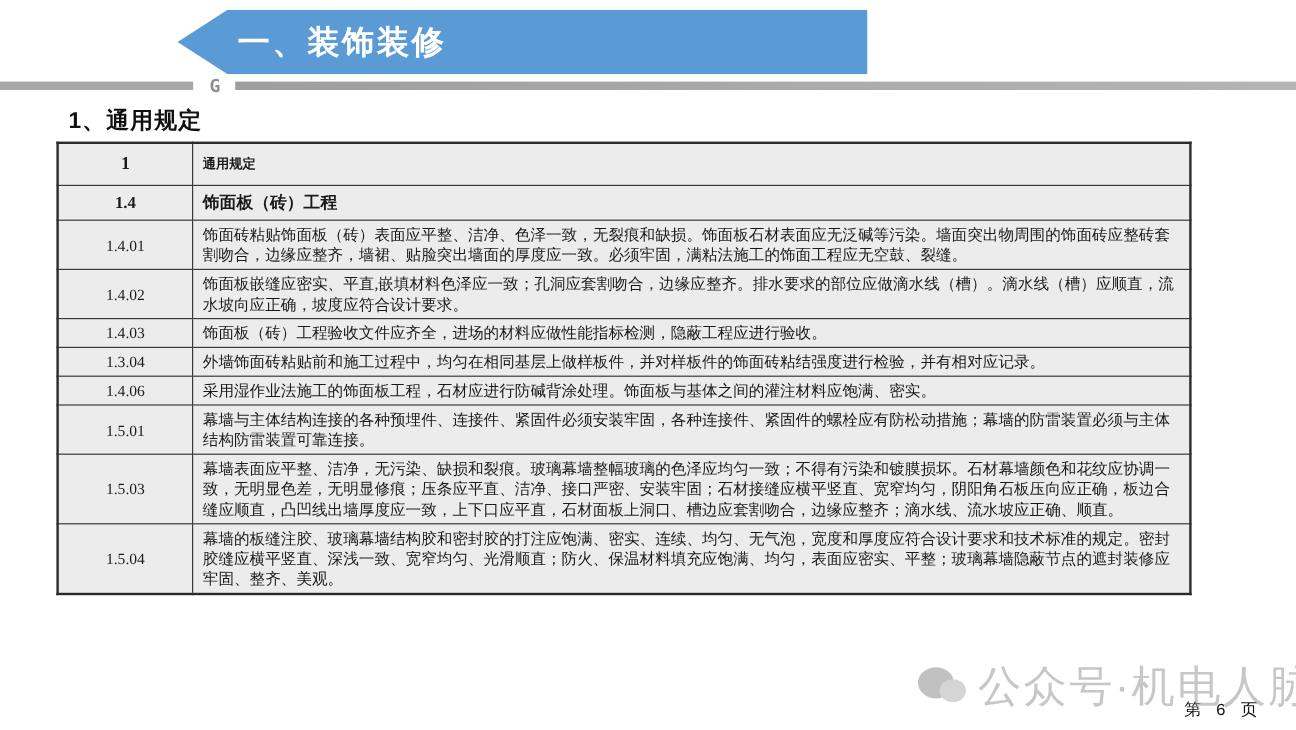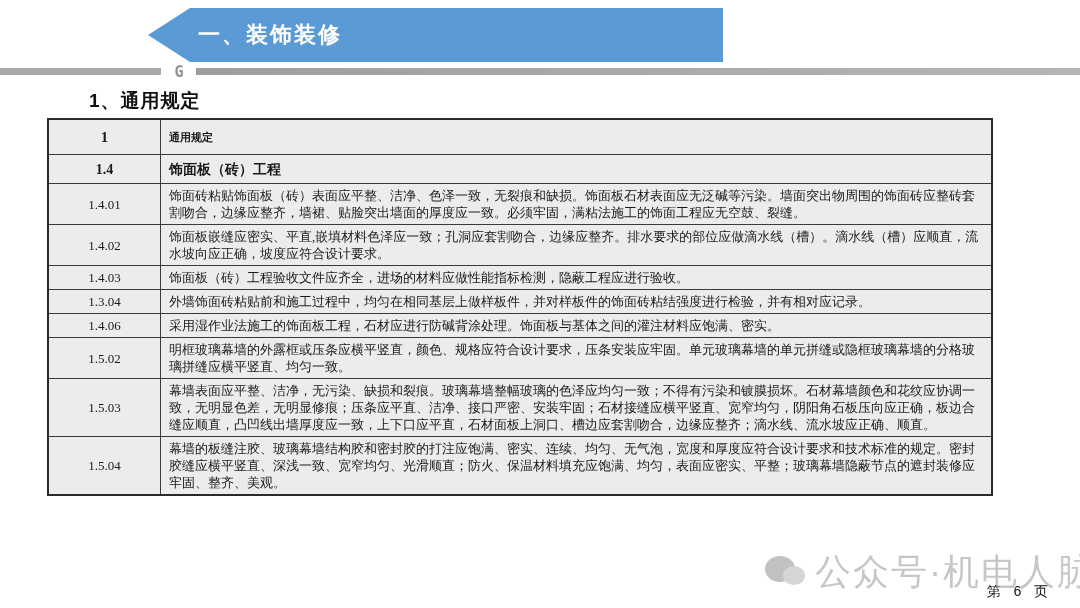--- a/index.html
+++ b/index.html
@@ -8,41 +8,41 @@
     font-family:"Liberation Sans",sans-serif;overflow:hidden;
   }
   
   .banner{
     position:absolute;left:148px;top:8px;width:575px;height:54px;
     background:#5b9bd5;
     clip-path:polygon(42px 0,100% 0,100% 100%,42px 100%,0 50%);
     display:flex;align-items:center;
   }
   .banner-title{
-    color:#ffffff;font-weight:bold;font-size:22px;letter-spacing:2px;
+    color:#ffffff;font-weight:bold;font-size:27px;letter-spacing:2px;
     padding-left:50px;font-family:Liberation Mono, monospace;
   }
   
   .divider{position:absolute;left:0;top:66px;width:1080px;height:12px;}
   .divider .seg-left{
     position:absolute;left:0;top:2px;width:161px;height:7px;background:#a8a8a8;
   }
   .divider .seg-right{
     position:absolute;left:196px;top:2px;width:884px;height:7px;
     background:linear-gradient(90deg,#9e9e9e,#b5b5b5);
   }
   .divider .g-letter{
     position:absolute;left:166px;top:-3px;width:26px;text-align:center;
     color:#8f8f8f;font-weight:bold;font-size:15px;
     font-family:"DejaVu Sans Mono",monospace;
   }
   
   .section-title{
     position:absolute;left:57px;top:88px;font-size:19px;font-weight:bold;
-    color:#111;font-family:"Liberation Sans",sans-serif;letter-spacing:1px;margin-left:32px;
+    color:#111;font-family:"Liberation Sans",sans-serif;letter-spacing:1px;
   }
   
   .tbl-wrap{position:absolute;left:47px;top:118px;width:946px;}
   table.reg{
     width:100%;border-collapse:collapse;table-layout:fixed;
     font-family:"Liberation Serif",serif;color:#1a1a1a;
     border:2px solid #2b2b2b;
   }
   table.reg td{
     border:1px solid #3a3a3a;background:#ececec;
@@ -119,22 +119,22 @@
   </tr>
         <tr class="lvl3">
     <td class="code">1.3.04</td>
     <td class="text">外墙饰面砖粘贴前和施工过程中，均匀在相同基层上做样板件，并对样板件的饰面砖粘结强度进行检验，并有相对应记录。</td>
   </tr>
         <tr class="lvl3">
     <td class="code">1.4.06</td>
     <td class="text">采用湿作业法施工的饰面板工程，石材应进行防碱背涂处理。饰面板与基体之间的灌注材料应饱满、密实。</td>
   </tr>
         <tr class="lvl3">
-    <td class="code">1.5.02</td>
-    <td class="text">明框玻璃幕墙的外露框或压条应横平竖直，颜色、规格应符合设计要求，压条安装应牢固。单元玻璃幕墙的单元拼缝或隐框玻璃幕墙的分格玻璃拼缝应横平竖直、均匀一致。</td>
+    <td class="code">1.5.01</td>
+    <td class="text">幕墙与主体结构连接的各种预埋件、连接件、紧固件必须安装牢固，各种连接件、紧固件的螺栓应有防松动措施；幕墙的防雷装置必须与主体结构防雷装置可靠连接。</td>
   </tr>
         <tr class="lvl3">
     <td class="code">1.5.03</td>
     <td class="text">幕墙表面应平整、洁净，无污染、缺损和裂痕。玻璃幕墙整幅玻璃的色泽应均匀一致；不得有污染和镀膜损坏。石材幕墙颜色和花纹应协调一致，无明显色差，无明显修痕；压条应平直、洁净、接口严密、安装牢固；石材接缝应横平竖直、宽窄均匀，阴阳角石板压向应正确，板边合缝应顺直，凸凹线出墙厚度应一致，上下口应平直，石材面板上洞口、槽边应套割吻合，边缘应整齐；滴水线、流水坡应正确、顺直。</td>
   </tr>
         <tr class="lvl3">
     <td class="code">1.5.04</td>
     <td class="text">幕墙的板缝注胶、玻璃幕墙结构胶和密封胶的打注应饱满、密实、连续、均匀、无气泡，宽度和厚度应符合设计要求和技术标准的规定。密封胶缝应横平竖直、深浅一致、宽窄均匀、光滑顺直；防火、保温材料填充应饱满、均匀，表面应密实、平整；玻璃幕墙隐蔽节点的遮封装修应牢固、整齐、美观。</td>
   </tr>
       </tbody>

